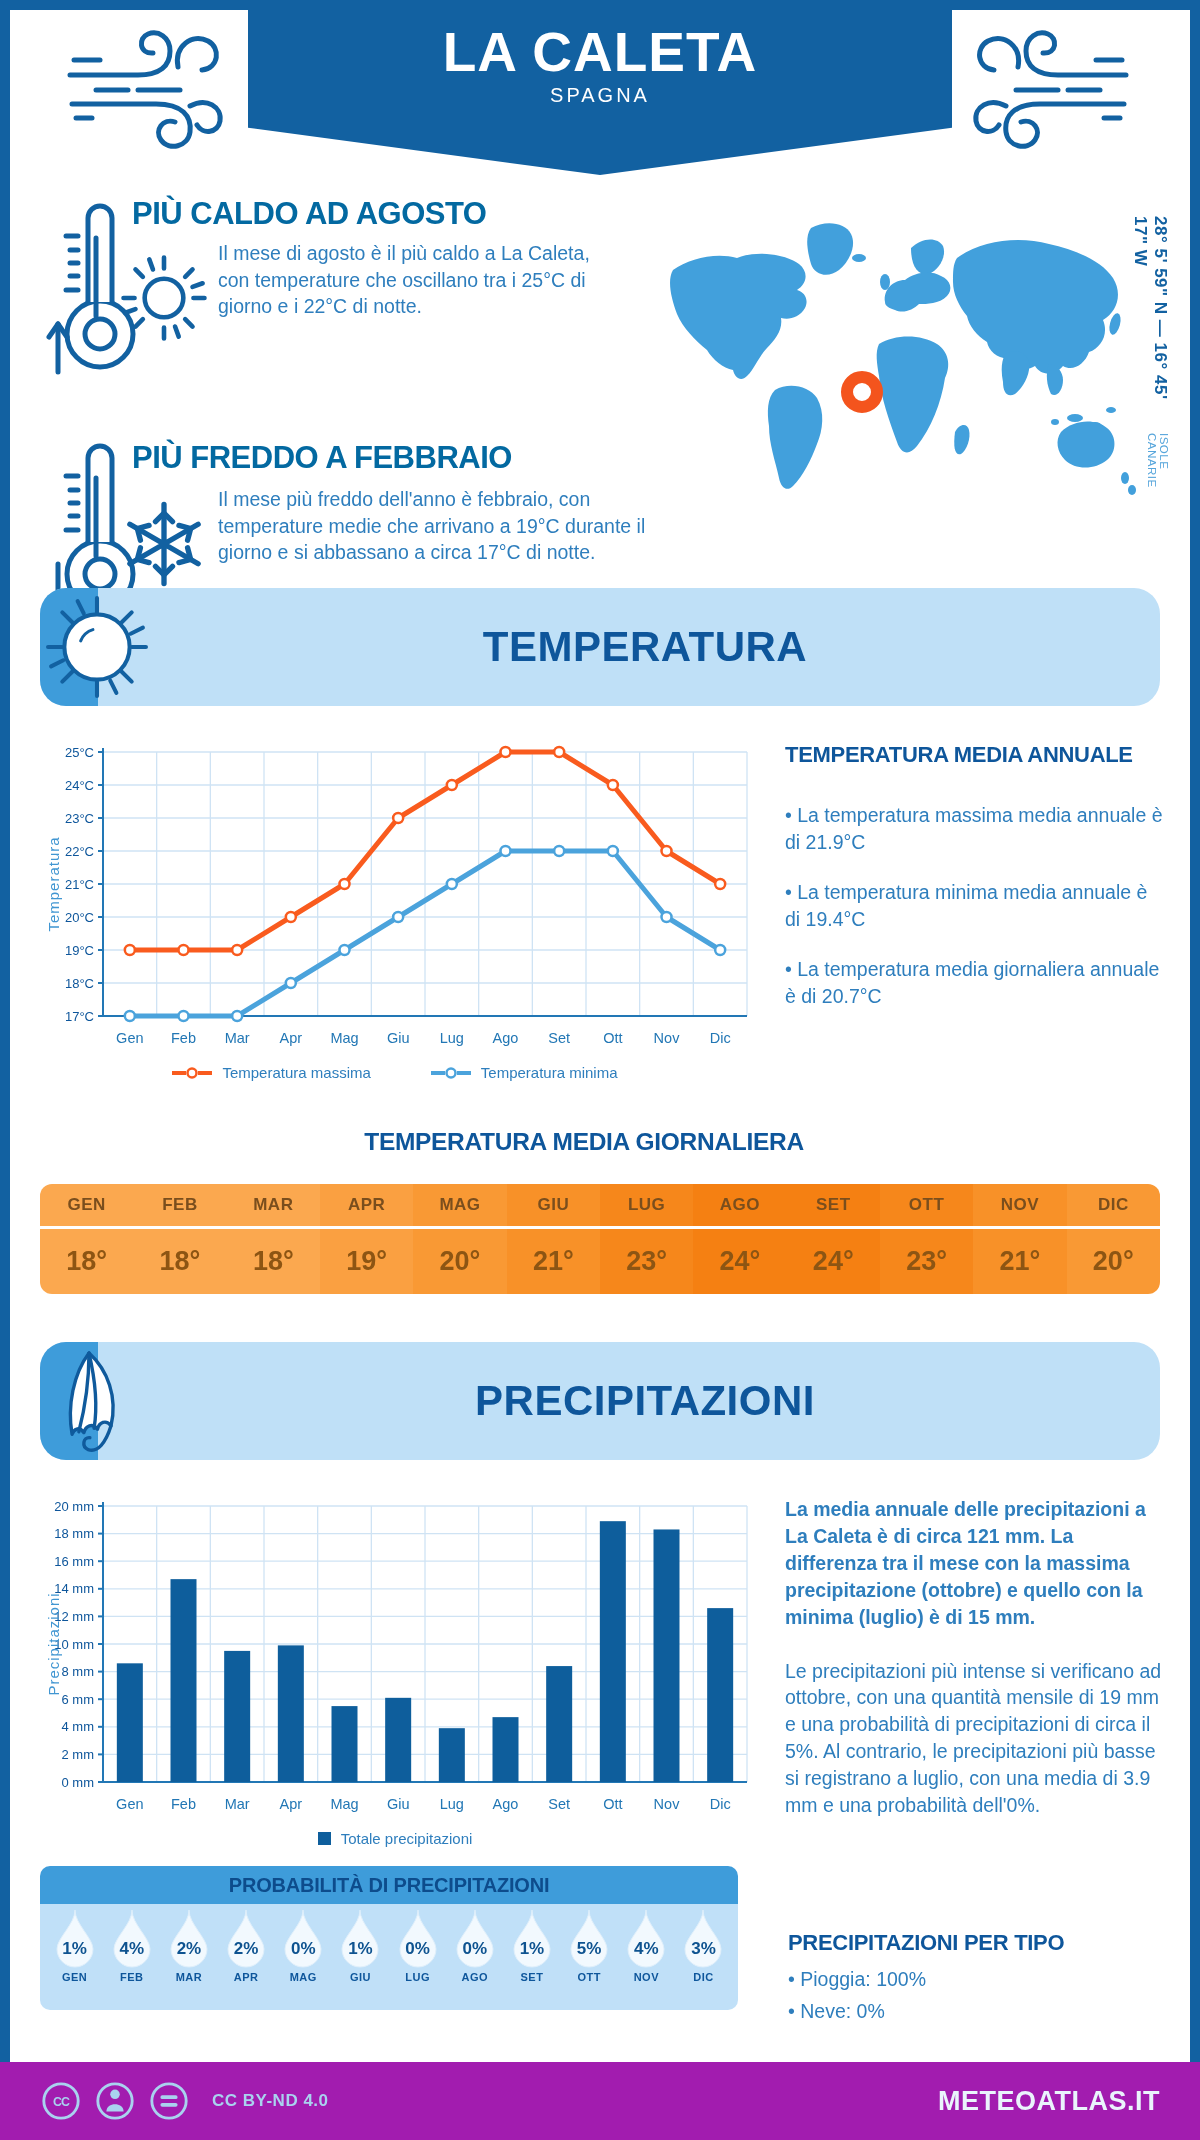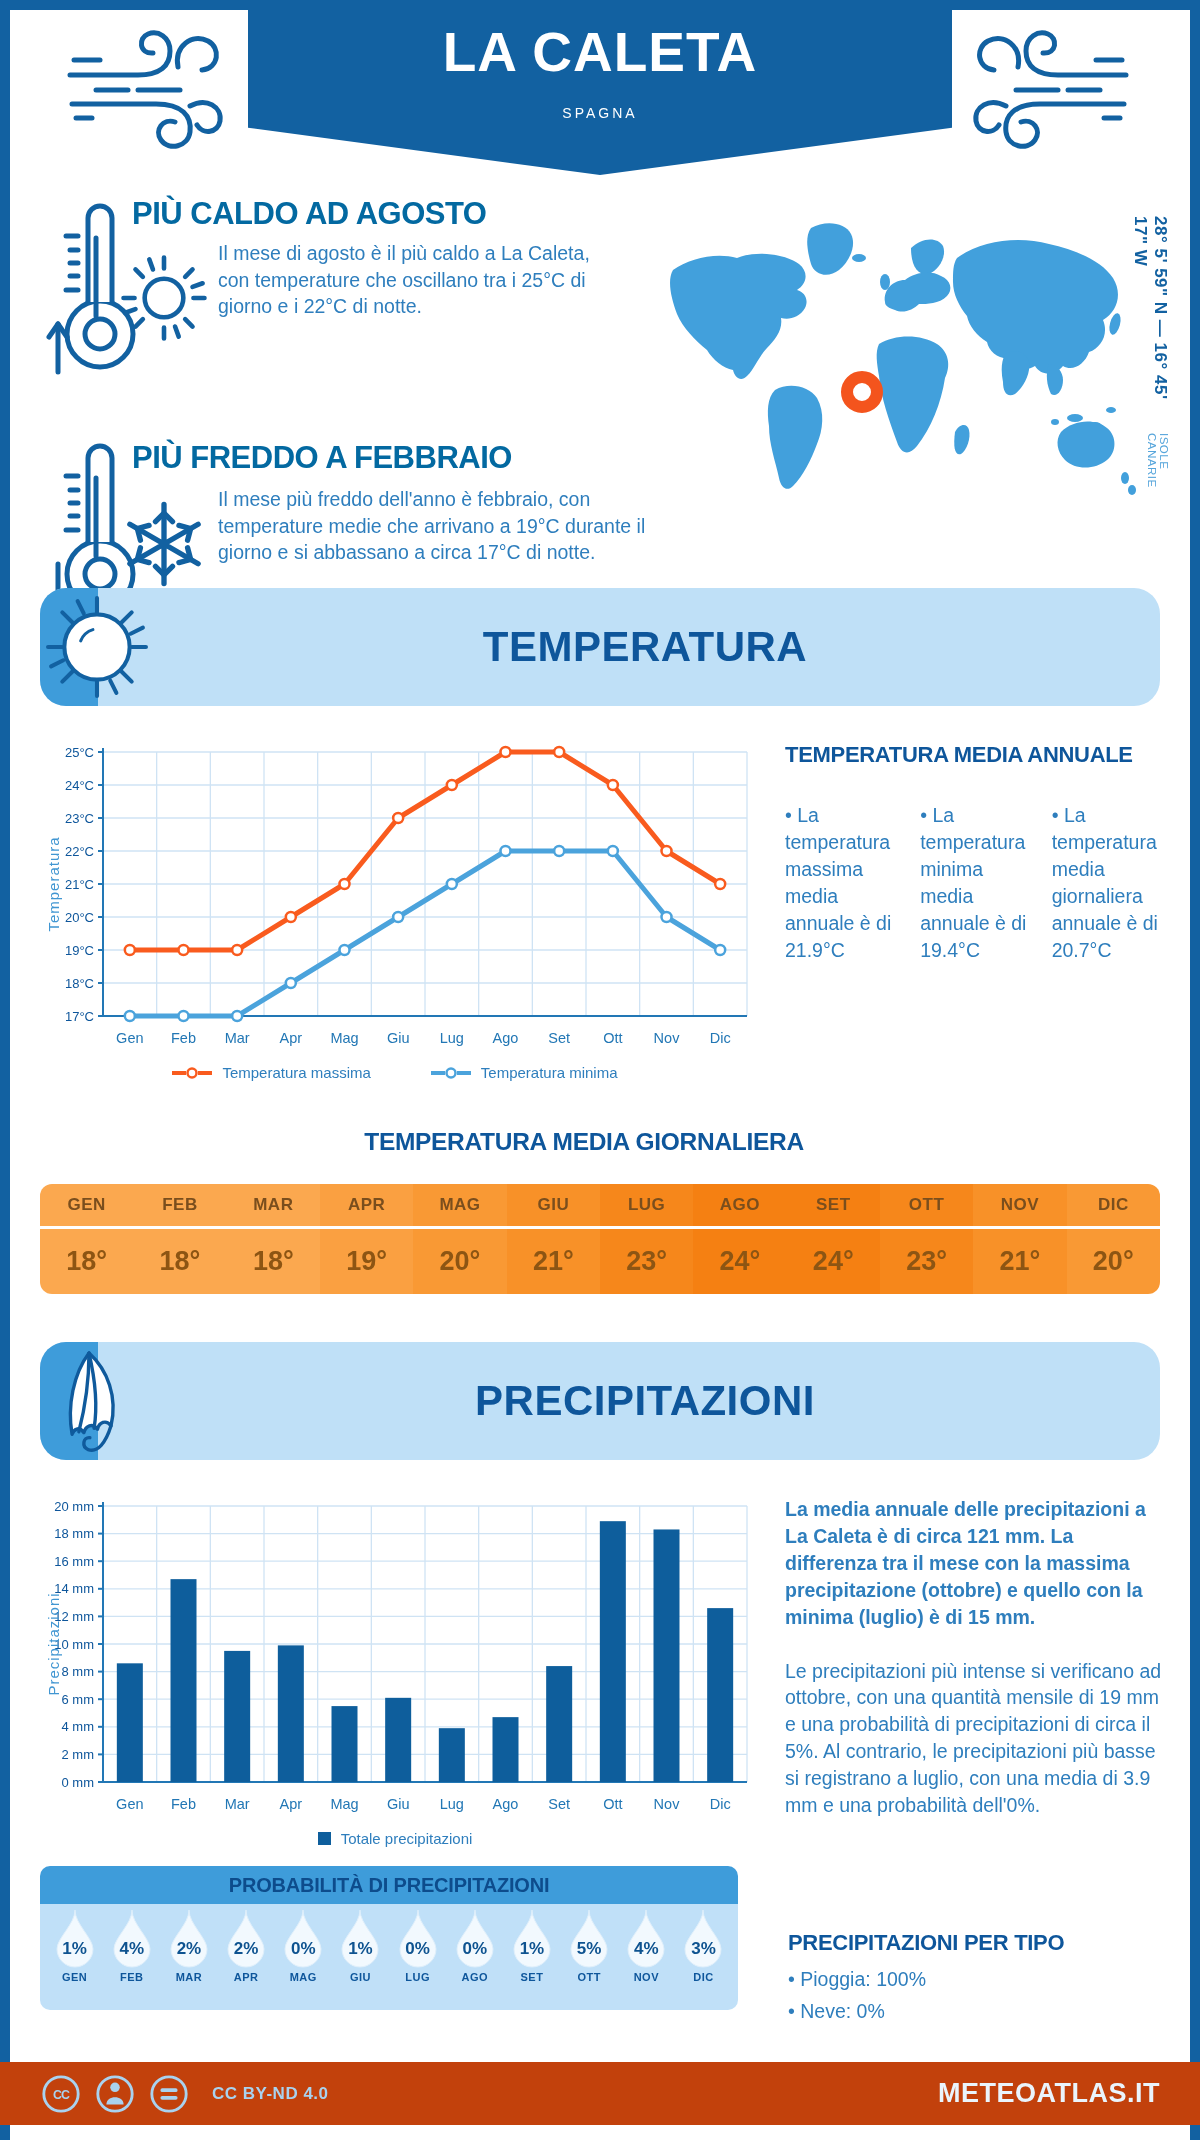--- a/index.html
+++ b/index.html
@@ -6,38 +6,38 @@
   #page{position:relative;width:1200px;height:2140px;background:#ffffff;overflow:hidden;margin:0 auto;}
   .abs{position:absolute;}
   svg{font-family:"Liberation Sans",sans-serif;}
   
   .frame{background:#1261A1;}
   
   .header-banner{left:248px;top:0;width:704px;height:175px;background:#1261A1;
     clip-path:polygon(0 0,100% 0,100% 73%,50% 100%,0 73%);
     display:flex;flex-direction:column;align-items:center;padding-top:20px;box-sizing:border-box;}
   .header-title{color:#ffffff;font-size:55px;font-weight:bold;letter-spacing:1px;}
-  .header-subtitle{color:#ffffff;font-size:14px;letter-spacing:3px;margin-top:21px;}
+  .header-subtitle{color:#ffffff;font-size:20px;letter-spacing:3px;margin-top:0;}
   
   .hl-title{font-size:31px;font-weight:bold;color:#0369a1;letter-spacing:-0.5px;}
   .hl-text{font-size:19.5px;line-height:1.36;color:#2E7EBD;}
   
   .coords-wrap{left:1130px;top:216px;height:300px;writing-mode:vertical-rl;display:flex;gap:8px;}
   .coords-main{font-size:17px;font-weight:bold;color:#1261A1;letter-spacing:0.5px;}
   .coords-sub{font-size:11.5px;color:#56A5DB;letter-spacing:0.5px;}
   
   .section-banner{left:40px;width:1120px;height:118px;background:#BFE0F7;border-radius:26px;}
   .banner-accent{position:absolute;left:0;top:0;width:58px;height:118px;background:#3E9CDA;border-radius:26px 0 0 26px;}
   .banner-title{position:absolute;left:100px;right:10px;top:0;height:118px;display:flex;align-items:center;justify-content:center;
     font-size:42px;font-weight:bold;color:#0E569B;letter-spacing:0.5px;}
   .banner-icon{position:absolute;left:6px;top:8px;}
   
   .col-title{font-size:22px;font-weight:bold;color:#0E569B;letter-spacing:-0.3px;}
   .col-text{font-size:19.5px;line-height:1.38;color:#2E7EBD;}
-  .bullets{display:flex;flex-direction:row;gap:23px;}
+  .bullets{display:flex;flex-direction:column;gap:23px;}
   
   .legend-row{display:flex;justify-content:center;align-items:center;gap:60px;}
   .legend-item{display:flex;align-items:center;gap:10px;font-size:15px;color:#2E7EBD;}
   
   .center-title{display:flex;justify-content:center;font-size:24.5px;font-weight:bold;color:#0E569B;letter-spacing:-0.3px;}
   #daily-table{left:40px;top:1184px;width:1120px;height:110px;display:flex;border-radius:12px;overflow:hidden;}
   .tcol{flex:1;display:flex;flex-direction:column;}
   .tcol .mon{height:42px;display:flex;align-items:center;justify-content:center;
     font-size:17px;font-weight:bold;color:#7A4E1D;border-bottom:3px solid #ffffff;letter-spacing:0.5px;}
   .tcol .val{flex:1;display:flex;align-items:center;justify-content:center;font-size:27px;font-weight:bold;color:#8D5513;}
@@ -45,21 +45,21 @@
   #prob-box{left:40px;top:1866px;width:698px;height:100px;}
   #prob-head{height:38px;background:#3E9CDA;border-radius:10px 10px 0 0;display:flex;align-items:center;justify-content:center;
     font-size:20px;font-weight:bold;color:#0D4C8C;letter-spacing:-0.2px;}
   #prob-body{height:106px;background:#C0E0F8;border-radius:0 0 10px 10px;display:flex;padding:4px 6px 0 6px;box-sizing:border-box;}
   .prob-col{flex:1;display:flex;flex-direction:column;align-items:center;}
   .drop-wrap{position:relative;width:46px;height:60px;}
   .drop-wrap svg{position:absolute;left:0;top:0;}
   .pct{position:absolute;left:0;right:0;top:31px;text-align:center;font-size:17px;font-weight:bold;color:#0E5390;}
   .pmon{font-size:11px;font-weight:bold;color:#0E569B;margin-top:3px;letter-spacing:0.5px;}
   
-  #footer{left:0;top:2062px;width:1200px;height:63px;background:#c2410c;display:flex;align-items:center;
+  #footer{left:0;top:2062px;width:1200px;height:78px;background:#a21caf;display:flex;align-items:center;
     justify-content:space-between;padding:0 40px;box-sizing:border-box;}
   .cc-group{display:flex;align-items:center;gap:12px;}
   .cc-label{font-size:17px;font-weight:bold;color:#A9D2EF;margin-left:10px;letter-spacing:0.5px;}
   .site{font-size:27px;font-weight:bold;color:#EAF4FC;letter-spacing:0.5px;}
 </style>
 </head>
 <body>
 
 <div id="page">
 

